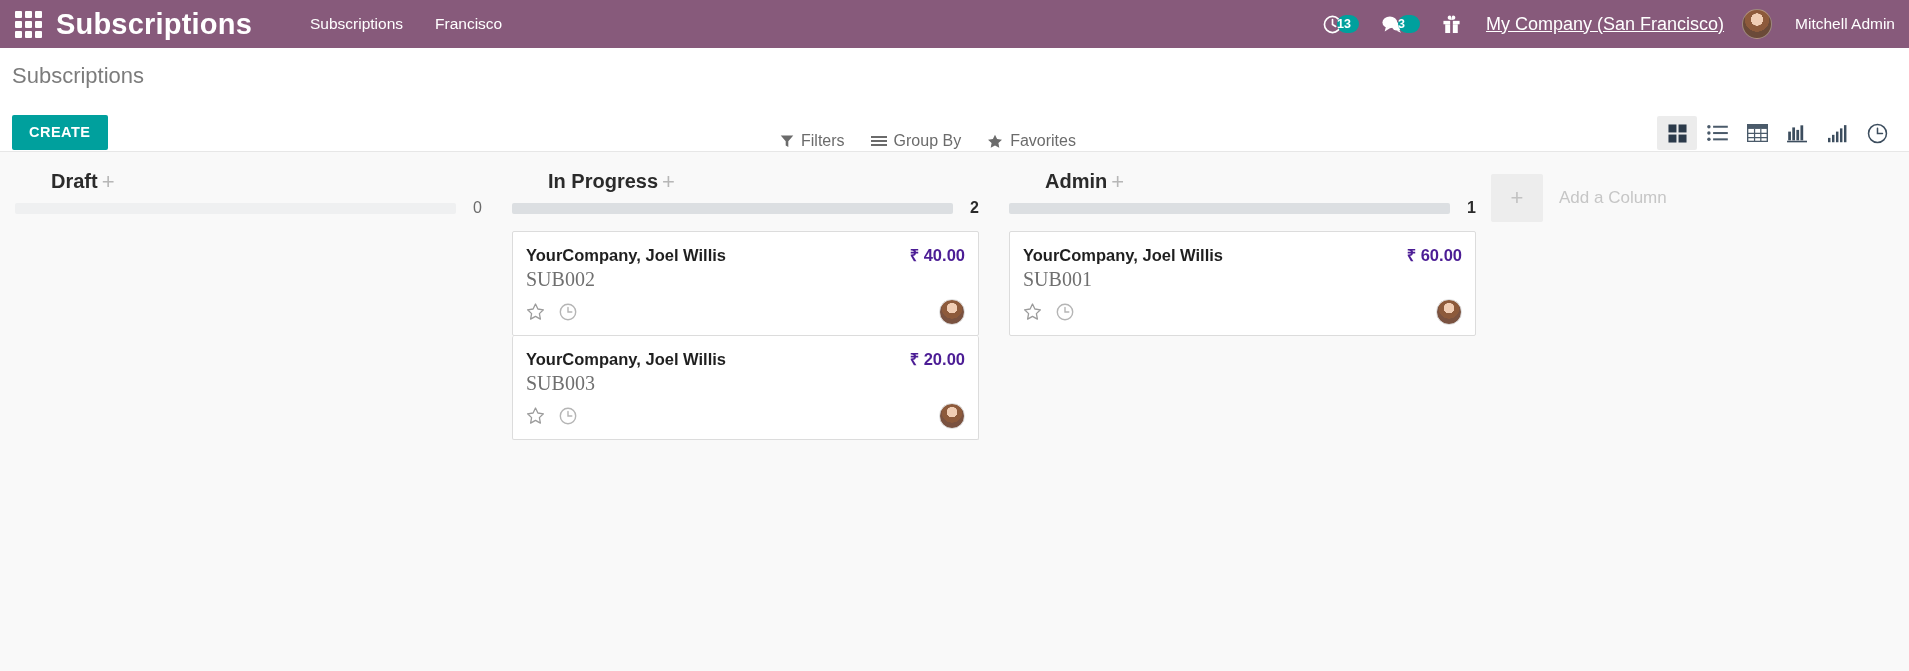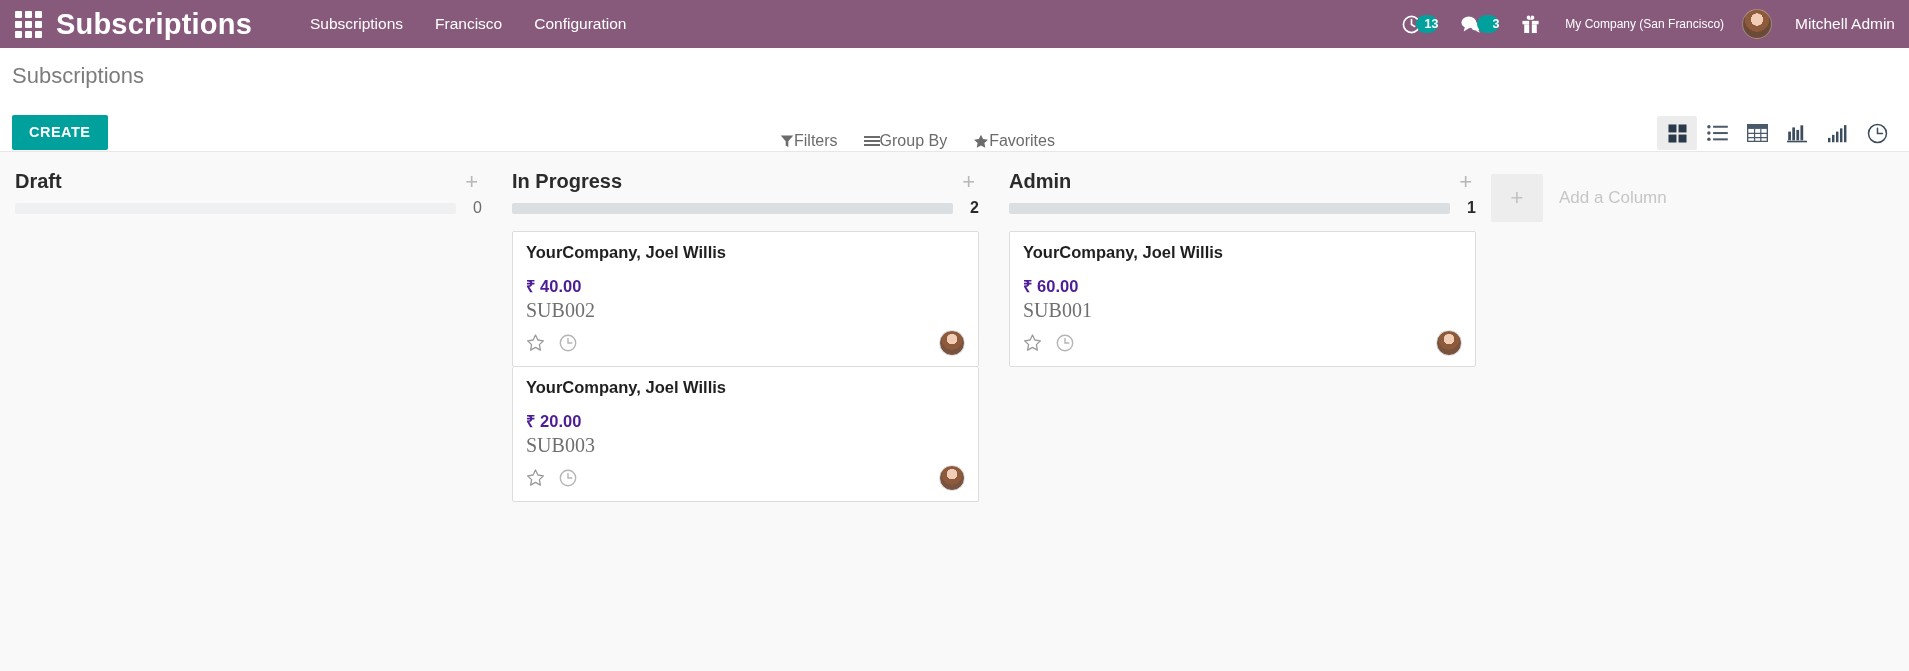--- a/index.html
+++ b/index.html
@@ -70,32 +70,33 @@
     position: relative;
   }
   .badge-counter {
     background: #00A09D;
     color: #fff;
     font-size: 12.5px;
     font-weight: bold;
     border-radius: 10px;
     padding: 1px 0;
     min-width: 22px;
-    text-align: right;
+    text-align: left;
     margin-left: -6px;
     position: relative;
     z-index: 2;
     line-height: 16px;
   }
   .icon-svg { display: block; }
   .company-name {
-    font-size: 12px;
+    font-size: 18px;
     padding: 0 14px;
     cursor: pointer;
     white-space: nowrap;
+    text-decoration: underline;
   }
   .user-menu {
     display: flex;
     align-items: center;
     gap: 23px;
     padding-left: 4px;
     cursor: pointer;
   }
   .avatar-sm {
     width: 30px; height: 30px; border-radius: 50%;
@@ -194,20 +195,21 @@
   .filter-menus {
     position: absolute;
     left: 768px;
     display: flex;
     align-items: center;
     gap: 26px;
   }
   .fm-item {
     display: flex;
     align-items: center;
+    gap: 7px;
     font-size: 16px;
     color: #6b6b6b;
     cursor: pointer;
     white-space: nowrap;
   }
   .view-switcher {
     position: absolute;
     right: 0;
     display: flex;
     align-items: center;
@@ -235,22 +237,22 @@
   }
   .kcol {
     width: 497px;
     flex-shrink: 0;
     padding: 0 15px;
     height: 100%;
   }
   .kcol-header {
     display: flex;
     align-items: center;
-    justify-content: space-between;
     padding: 18px 0 6px 0;
+    margin-left: 36px;
   }
   .kcol-title {
     font-size: 20px;
     font-weight: bold;
     color: #2b2b2b;
     white-space: nowrap;
   }
   .kcol-plus {
     font-size: 22px;
     color: #b7b7b7;
@@ -288,21 +290,20 @@
     margin-bottom: 0;
     cursor: pointer;
     position: relative;
   }
   .kcard + .kcard { border-top: none; }
   .kcard-top {
     display: flex;
     justify-content: space-between;
     align-items: baseline;
     gap: 12px;
-    flex-direction: column;
   }
   .kcard-name {
     font-size: 16.5px;
     font-weight: bold;
     color: #1f1f1f;
     white-space: nowrap;
   }
   .kcard-amount {
     font-size: 16.5px;
     font-weight: bold;
@@ -375,21 +376,20 @@
         <i></i>
         <i></i>
     </span>
   </div>
 
   <div class="brand">Subscriptions</div>
 
   <div class="nav-menu">
     <div class="nav-item">Subscriptions</div>
     <div class="nav-item">Francisco</div>
-    <div class="nav-item">Configuration</div>
   </div>
 
   <div class="nav-right">
 
     <div class="sys-item">
       <svg class="icon-svg" width="21" height="21" viewBox="0 0 24 24">
         <circle cx="12" cy="12" r="9.2" fill="none" stroke="#ffffff" stroke-width="1.9"></circle>
         <path d="M12 6.3 V12 L15.6 14.2" fill="none" stroke="#ffffff" stroke-width="1.9" stroke-linecap="round"></path>
       </svg>
       <span class="badge-counter">13</span>

